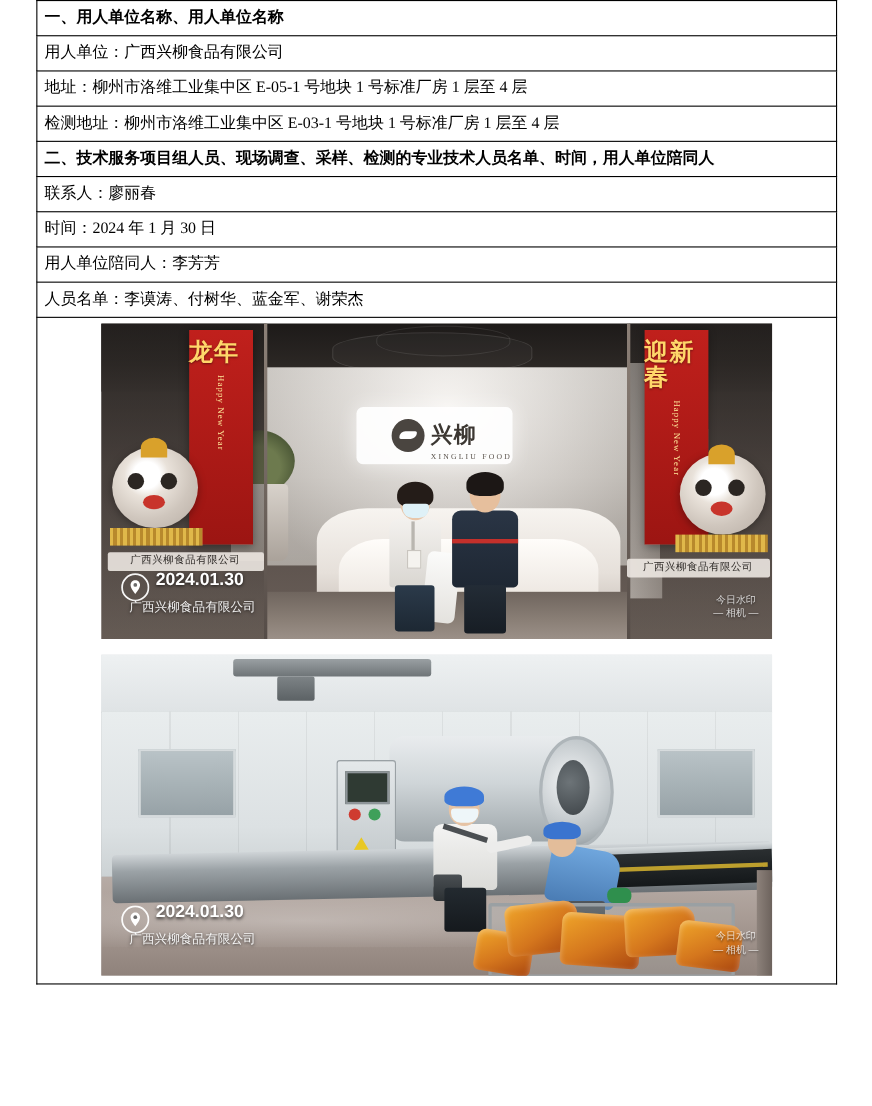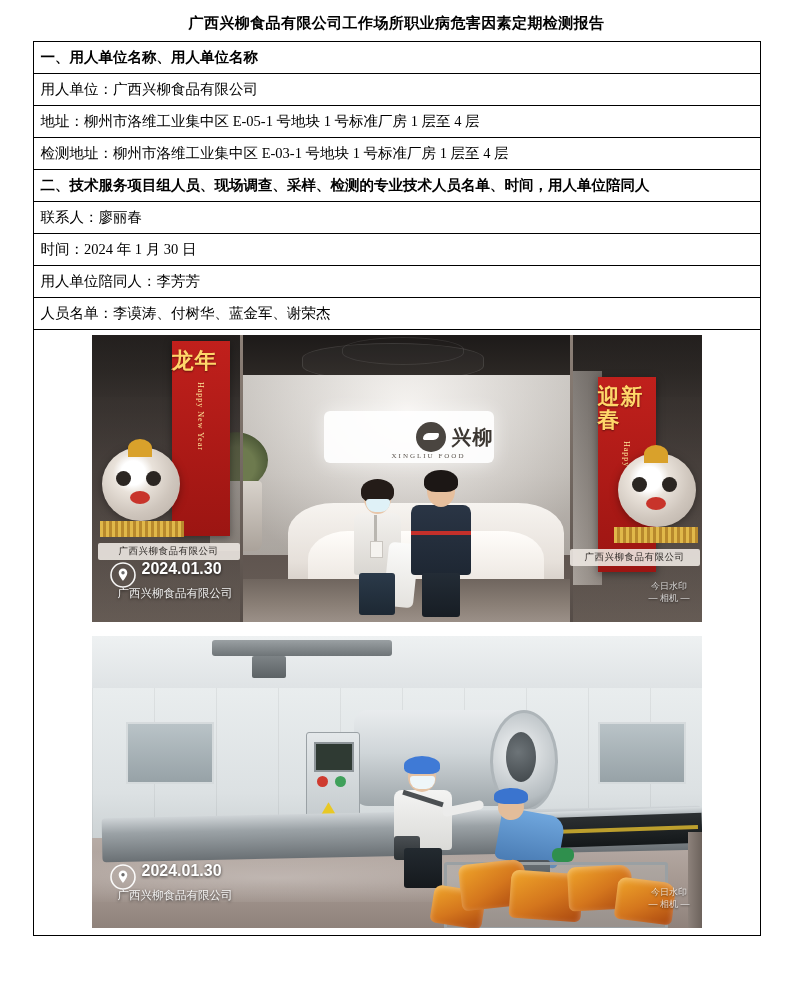--- a/index.html
+++ b/index.html
@@ -83,25 +83,25 @@
   }
   .p1-backwall {
     position: absolute; left: 150px; top: 40px; width: 330px; height: 180px;
     background: linear-gradient(180deg,#efeae4 0%,#e4ded7 55%,#cfc8c1 100%);
   }
   .p1-backwall-shadow {
     position: absolute; left: 150px; top: 40px; width: 330px; height: 180px;
     background: radial-gradient(ellipse at 50% 20%, rgba(255,255,255,0.55), rgba(0,0,0,0.18) 85%);
   }
   .p1-logo {
-    position: absolute; left: 232px; top: 76px; width: 170px; height: 52px;
+    position: absolute; left: 232px; top: 76px; width: 142px; height: 52px;
     background: rgba(255,255,255,0.92);
     border-radius: 6px;
     box-shadow: 0 0 18px rgba(255,255,255,0.55);
-    display: flex; align-items: center; justify-content: flex-end; gap: 6px;
+    display: flex; align-items: center; justify-content: center; gap: 6px;
   }
   .p1-logo-mark {
     width: 30px; height: 30px; border-radius: 50%;
     background: #4a4540;
     position: relative;
   }
   .p1-logo-mark:after{
     content:""; position:absolute; left:7px; top:11px; width:16px; height:7px;
     background:#fff; border-radius: 8px 2px 8px 2px;
   }
@@ -137,21 +137,21 @@
     background: linear-gradient(180deg, rgba(40,36,34,0.55), rgba(90,82,76,0.35));
   }
   .p1-glassL { left: 0; width: 150px; }
   .p1-glassR { right: 0; width: 130px; }
   .p1-banner {
     position: absolute; top: 6px; height: 195px; width: 58px;
     background: linear-gradient(180deg,#c0201c 0%,#9c1512 100%);
     box-shadow: 0 2px 8px rgba(0,0,0,0.4);
   }
   .p1-bannerL { left: 80px; }
-  .p1-bannerR { right: 46px; margin-top: 36px; }
+  .p1-bannerR { right: 58px; }
   .p1-banner-txt {
     color: #ffd76a; font-size: 22px; font-weight: bold; text-align: left;
     line-height: 1.05; padding-top: 8px; letter-spacing: 1px;
     text-shadow: 0 1px 2px rgba(0,0,0,0.45);
   }
   .p1-banner-vtxt {
     color: #ffe89a; font-size: 8px; text-align: center; margin-top: 10px;
     writing-mode: vertical-rl; display: inline-block;
     letter-spacing: 1px;
   }
@@ -478,21 +478,20 @@
     color: rgba(255,255,255,0.92); font-size: 11.5px;
     font-family: "Liberation Sans", sans-serif;
     text-shadow: 0 1px 3px rgba(0,0,0,0.75);
   }
 </style>
 </head>
 <body>
 
 <div class="page">
 
-  <div class="doc-title">广西兴柳食品有限公司工作场所职业病危害因素定期检测报告</div>
 
   <table class="main">
     <colgroup>
         <col style="width:100%">
       </colgroup>
     <tbody>
       <tr>
         <td class="section">一、用人单位名称、用人单位名称</td>
       </tr>
       <tr>

